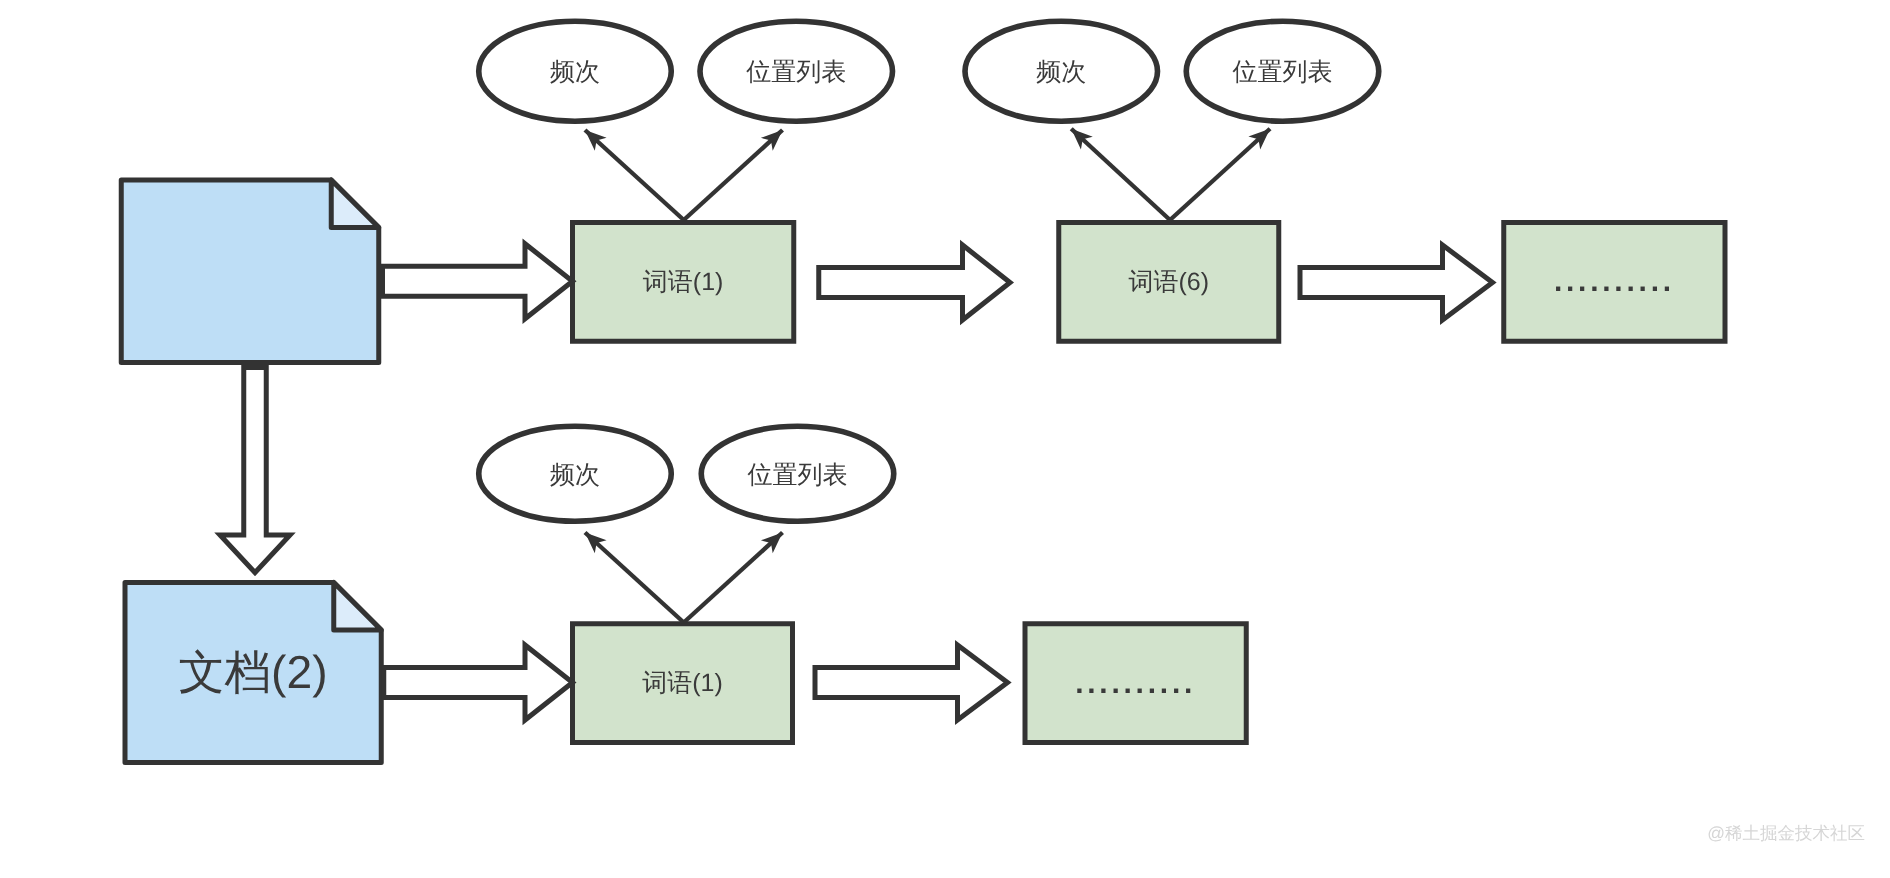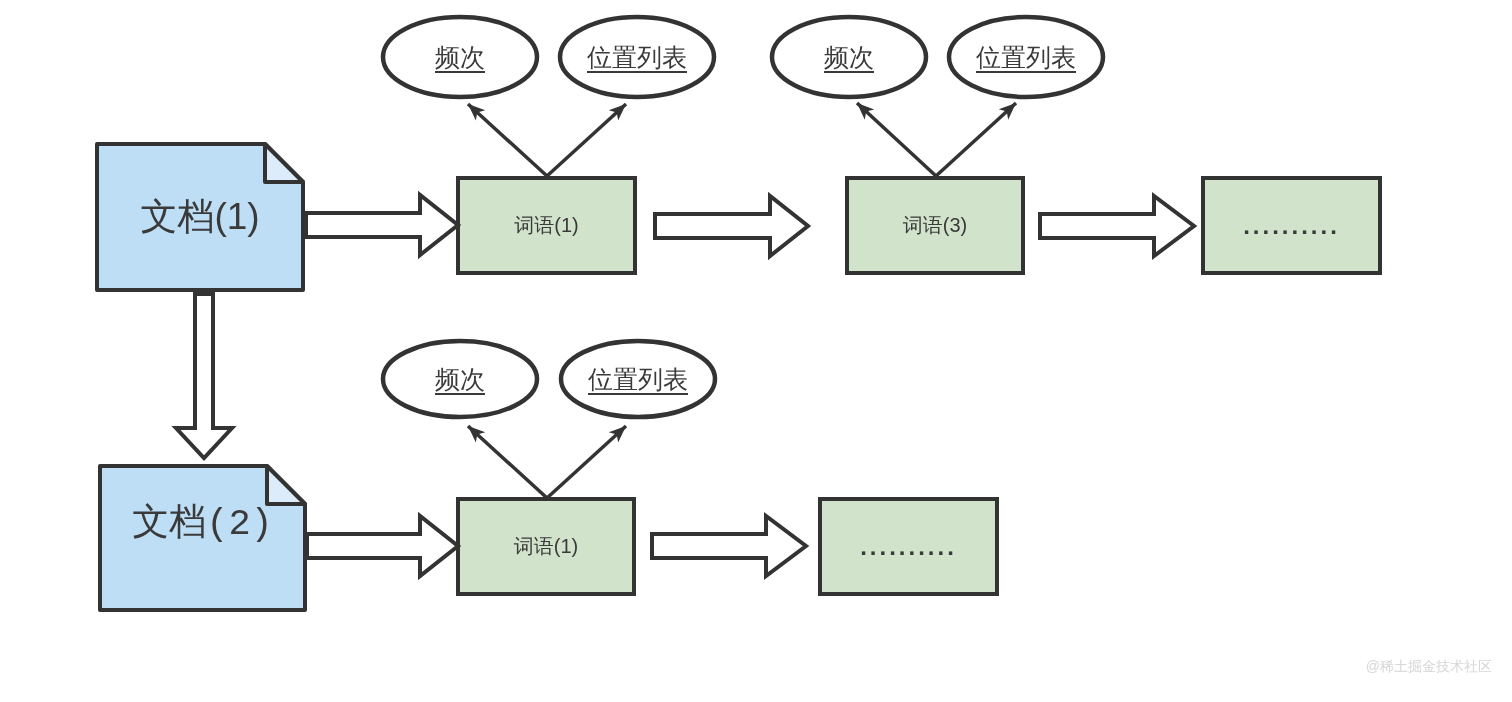--- a/index.html
+++ b/index.html
@@ -19,21 +19,21 @@
   .doc-shape{fill:var(--doc_fill);stroke:var(--stroke);stroke-width:4;stroke-linejoin:round;}
   .doc-flap{fill:var(--doc_flap);stroke:var(--stroke);stroke-width:4;stroke-linejoin:round;}
   .term-box{fill:var(--term_fill);stroke:var(--stroke);stroke-width:4;}
   .bubble{fill:var(--bubble_fill);stroke:var(--stroke);stroke-width:4.5;}
   .block-arrow{fill:#ffffff;stroke:var(--stroke);stroke-width:4;stroke-linejoin:miter;}
   .thin-arrow{stroke:var(--stroke);stroke-width:3.5;fill:none;}
   .lbl{position:absolute;display:flex;align-items:center;justify-content:center;
        color:var(--text);text-align:center;white-space:nowrap;}
   .doc-lbl{font-size:37px;}
   .term-lbl{font-size:20px;}
-  .bubble-lbl{font-size:25px;text-decoration:underline;text-underline-offset:5px;}
+  .bubble-lbl{font-size:20px;text-underline-offset:5px;}
   .dots-lbl{font-size:24px;font-weight:bold;letter-spacing:3px;}
   .watermark{position:absolute;right:20px;top:658px;font-size:14px;color:var(--watermark);}
 </style>
 </head>
 <body>
 
 <div class="canvas">
 
   <svg width="1512" height="702" viewBox="0 0 1512 702">
     <defs>
@@ -69,25 +69,24 @@
     <path class="block-arrow" d="M652,534 H766 V516 L806,546 L766,576 V558 H652 Z"></path>
 
     <line class="thin-arrow" marker-end="url(#ah)" x1="547" y1="176" x2="468" y2="104"></line>
     <line class="thin-arrow" marker-end="url(#ah)" x1="547" y1="176" x2="626" y2="104"></line>
     <line class="thin-arrow" marker-end="url(#ah)" x1="936" y1="176" x2="857" y2="103"></line>
     <line class="thin-arrow" marker-end="url(#ah)" x1="936" y1="176" x2="1016" y2="103"></line>
     <line class="thin-arrow" marker-end="url(#ah)" x1="547" y1="498" x2="468" y2="426"></line>
     <line class="thin-arrow" marker-end="url(#ah)" x1="547" y1="498" x2="626" y2="426"></line>
   </svg>
 
-  <div class="lbl doc-lbl" style="left:97px;top:144px;width:206px;height:146px;">文档(1)</div>
-  <div class="lbl doc-lbl" style="left:100px;top:450px;width:205px;height:144px;font-family:Liberation Mono, monospace;">文档(2)</div>
+  <div class="lbl doc-lbl" style="left:100px;top:466px;width:205px;height:144px;">文档(2)</div>
 
   <div class="lbl term-lbl" style="left:458px;top:178px;width:177px;height:95px;">词语(1)</div>
-  <div class="lbl term-lbl" style="left:847px;top:178px;width:176px;height:95px;">词语(3)</div>
+  <div class="lbl term-lbl" style="left:847px;top:178px;width:176px;height:95px;">词语(6)</div>
   <div class="lbl dots-lbl" style="left:1203px;top:178px;width:177px;height:95px;">..........</div>
   <div class="lbl term-lbl" style="left:458px;top:499px;width:176px;height:95px;">词语(1)</div>
   <div class="lbl dots-lbl" style="left:820px;top:499px;width:177px;height:95px;">..........</div>
 
   <div class="lbl bubble-lbl" style="left:383px;top:17px;width:154px;height:80px;">频次</div>
   <div class="lbl bubble-lbl" style="left:560px;top:17px;width:154px;height:80px;">位置列表</div>
   <div class="lbl bubble-lbl" style="left:772px;top:17px;width:154px;height:80px;">频次</div>
   <div class="lbl bubble-lbl" style="left:949px;top:17px;width:154px;height:80px;">位置列表</div>
   <div class="lbl bubble-lbl" style="left:383px;top:341px;width:154px;height:76px;">频次</div>
   <div class="lbl bubble-lbl" style="left:561px;top:341px;width:154px;height:76px;">位置列表</div>

